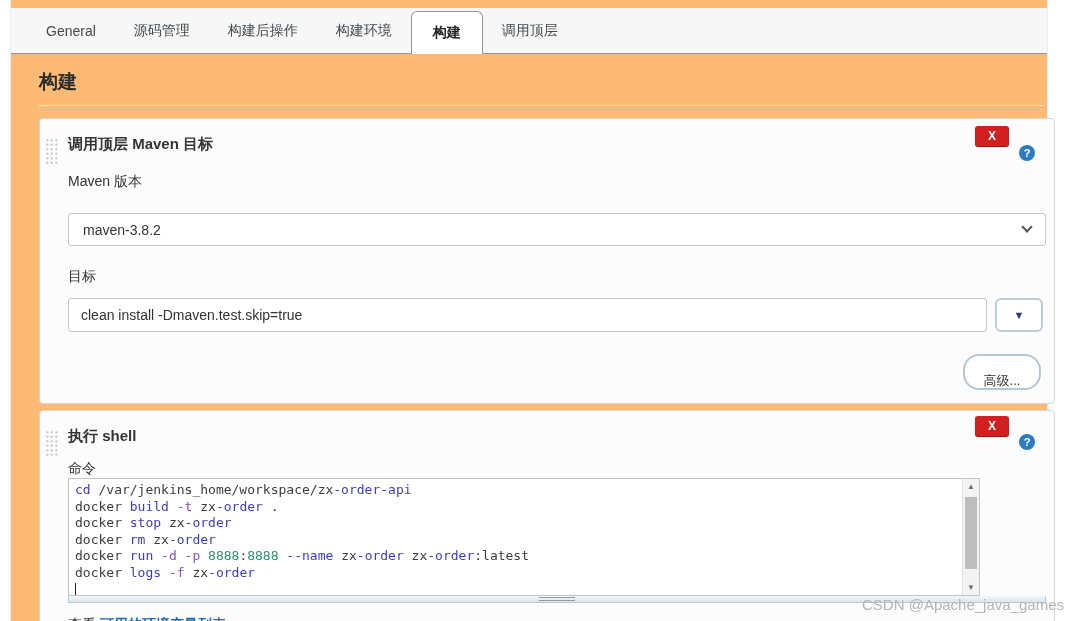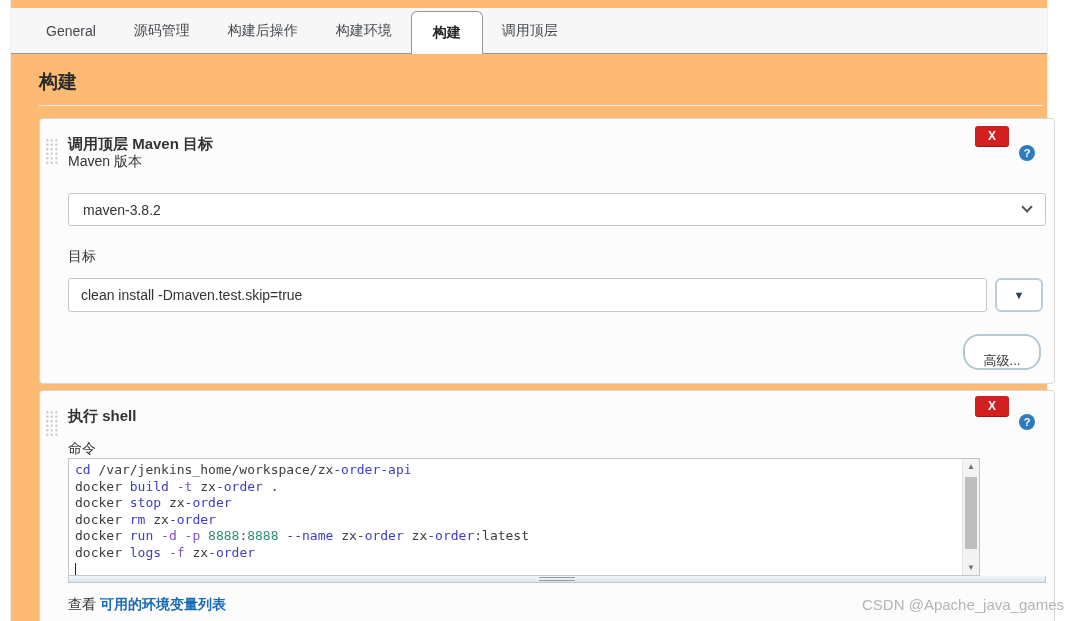--- a/index.html
+++ b/index.html
@@ -38,21 +38,21 @@
     background:var(--accent-red,#d21f1f); color:#fff; font-weight:bold; font-size:12px;
     border:none; border-radius:3px; line-height:20px; text-align:center; cursor:pointer;
     box-shadow:0 1px 0 #9e1212; }
   .help-btn { position:absolute; top:26px; right:19px; width:16px; height:16px;
     border-radius:50%; background:var(--help-blue,#2d7cbe); color:#fff; font-size:11px;
     font-weight:bold; text-align:center; line-height:16px; cursor:pointer; }
   .section.shell .delete-btn { top:5px; }
   .section.shell .help-btn { top:23px; }
 
   .field-label { font-size:14px; color:#333; }
-  .lbl-mt1 { }
+  .lbl-mt1 { margin-top:20px; }
   .lbl-mt2 { margin-top:22px; }
 
   .select { margin-top:22px; height:33px; width:978px; background:#fff;
     border:1px solid #c6c6c6; border-radius:3px; display:flex; align-items:center;
     justify-content:space-between; padding:0 14px; font-size:14px; color:#333; cursor:pointer; }
   .chevron { width:8px; height:8px; border-right:2px solid #555; border-bottom:2px solid #555;
     transform:rotate(45deg); margin-top:-5px; }
 
   .combo-row { margin-top:12px; display:flex; align-items:center; }
   .text-input { width:919px; height:34px; border:1px solid #c6c6c6; border-radius:3px;

